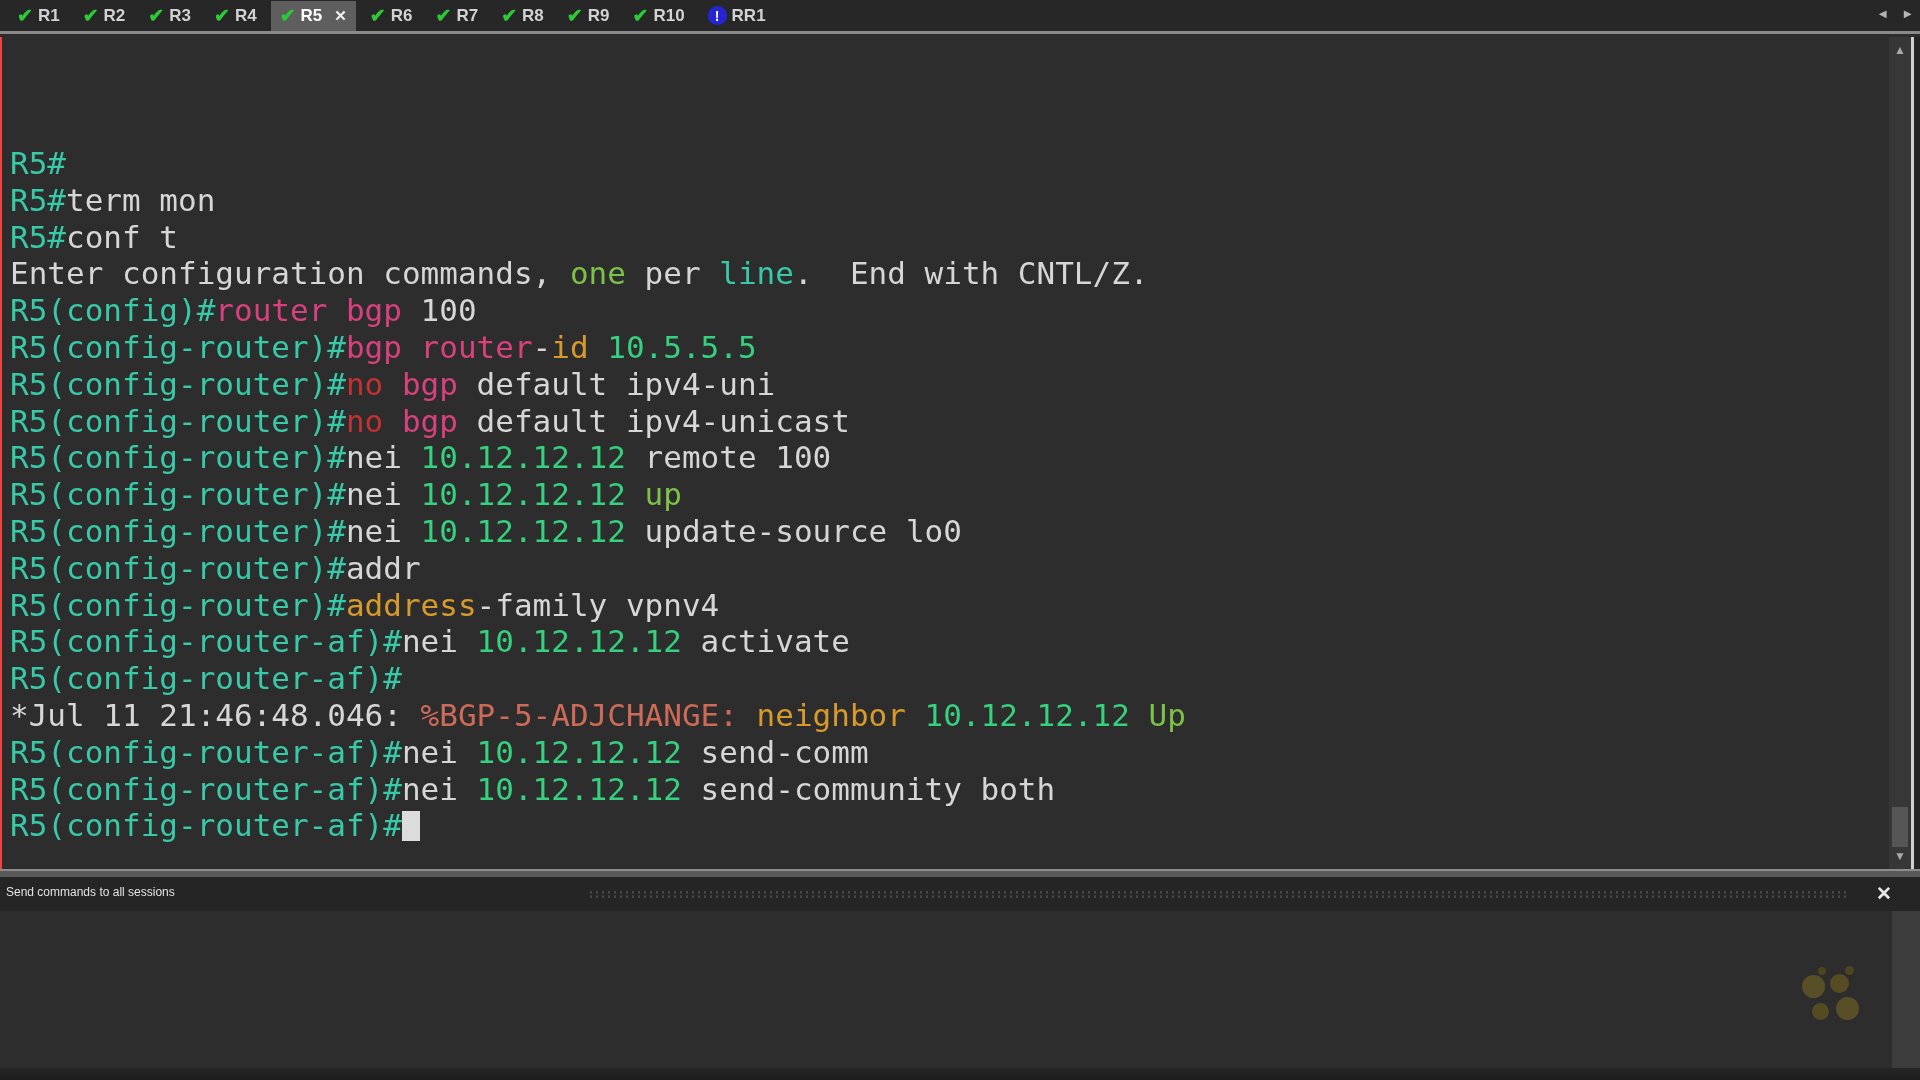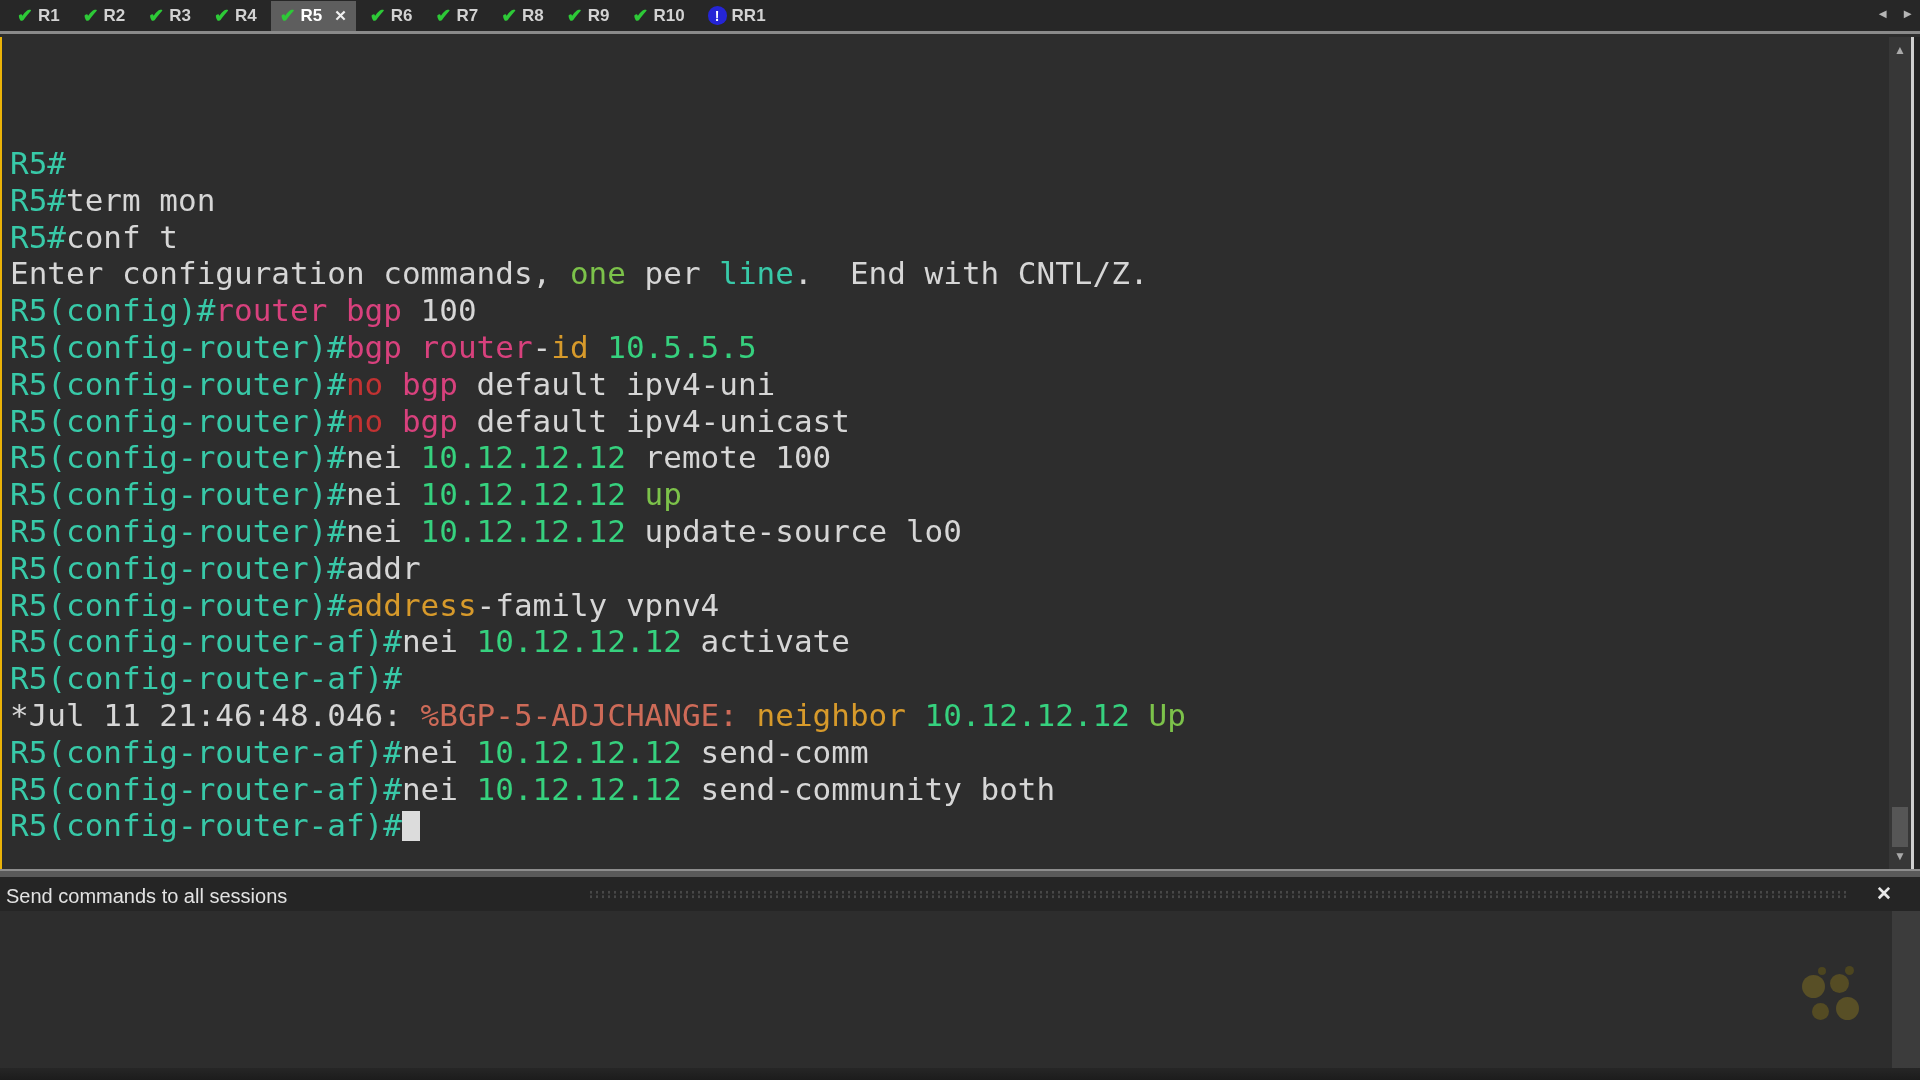--- a/index.html
+++ b/index.html
@@ -17,21 +17,21 @@
   .tab .alert{display:inline-flex;align-items:center;justify-content:center;
        width:19px;height:19px;border-radius:50% 50% 48% 48%;margin-right:5px;
        color:#ffffff;font-size:14px;font-weight:700;line-height:1;}
   .tab .closex{margin-left:12px;font-size:15px;font-weight:700;color:#f0f0f0;}
   .tabscroll{position:absolute;right:6px;top:7px;display:flex;gap:12px;
        color:#b5b5b5;font-size:13px;line-height:1;}
   .tabscroll span{cursor:default;}
 
   
   .terminal{position:absolute;left:0;top:37px;width:1889px;height:832px;
-            background:#2d2d2d;border-left:2px solid #eab308;box-sizing:border-box;
+            background:#2d2d2d;border-left:2px solid #ef4444;box-sizing:border-box;
             padding:108px 0 0 8px;overflow:hidden;
             font-family:"DejaVu Sans Mono","Liberation Mono",monospace;
             font-size:31px;line-height:36.8px;white-space:pre;}
   .terminal .line{height:36.8px;}
   .cursor{display:inline-block;width:18px;height:30px;vertical-align:-5px;}
 
   
   .vscroll{position:absolute;left:1889px;top:37px;width:22px;height:832px;
            background:#373737;}
   .vscroll .up{position:absolute;top:6px;left:0;width:22px;text-align:center;
@@ -41,21 +41,21 @@
   .vthumb{position:absolute;left:3px;top:770px;width:16px;height:40px;background:#565656;}
   .rline{position:absolute;left:1911px;top:37px;width:3px;height:832px;background:#d0d0d0;}
   .redge{position:absolute;left:1914px;top:37px;width:6px;height:832px;background:#242424;}
 
   
   .splitter{position:absolute;left:0;top:869px;width:1920px;height:8px;
             background:#5a5a5a;border-top:2px solid #8d8d8d;box-sizing:border-box;}
 
   
   .cmdbar{position:absolute;left:0;top:877px;width:1920px;height:34px;background:#252525;}
-  .cmdlabel{position:absolute;left:6px;top:8px;color:#e2e2e2;font-size:20px;}
+  .cmdlabel{position:absolute;left:6px;top:8px;color:#e2e2e2;font-size:12px;}
   .grip{position:absolute;left:588px;right:72px;top:13px;height:9px;
         background-image:radial-gradient(circle,#474747 1.1px,transparent 1.4px);
         background-size:6px 4.5px;}
   .cmdclose{position:absolute;right:28px;top:5px;color:#e8e8e8;font-size:19px;font-weight:700;}
 
   
   .cmdinput{position:absolute;left:0;top:911px;width:1920px;height:169px;background:#2d2d2d;}
   .cmdinput-scroll{position:absolute;right:0;top:0;width:28px;height:157px;background:#3c3c3c;}
   .bottomstrip{position:absolute;left:0;top:157px;width:1920px;height:12px;
         background:linear-gradient(#262626,#1c1c1c);}

